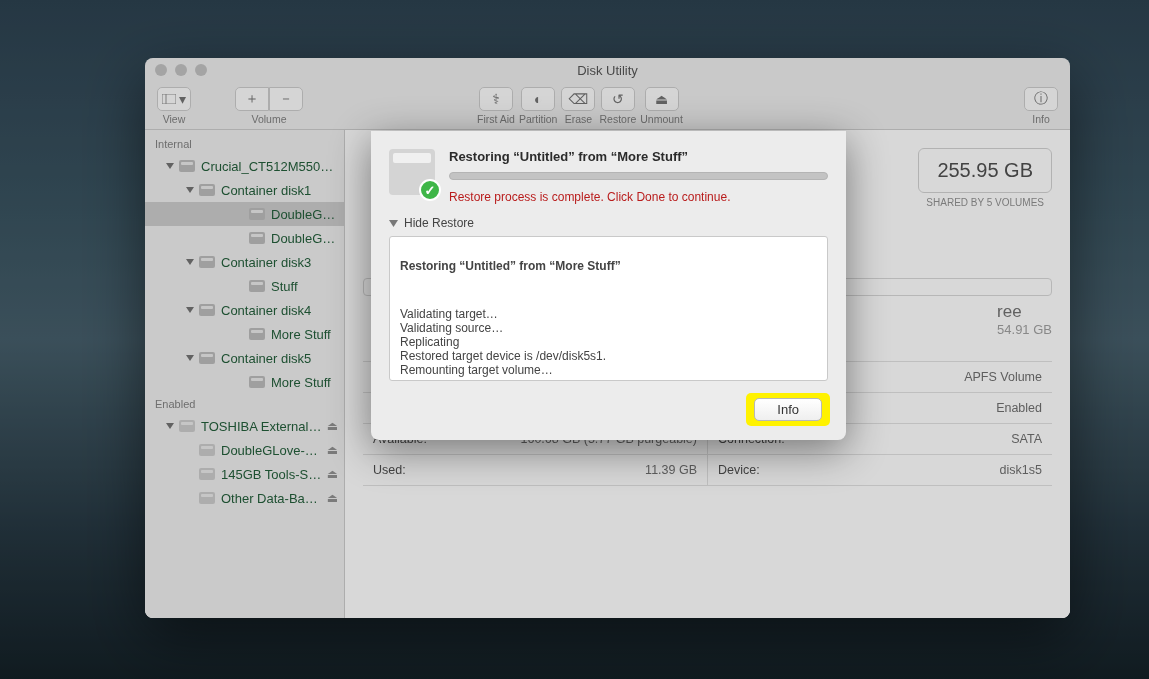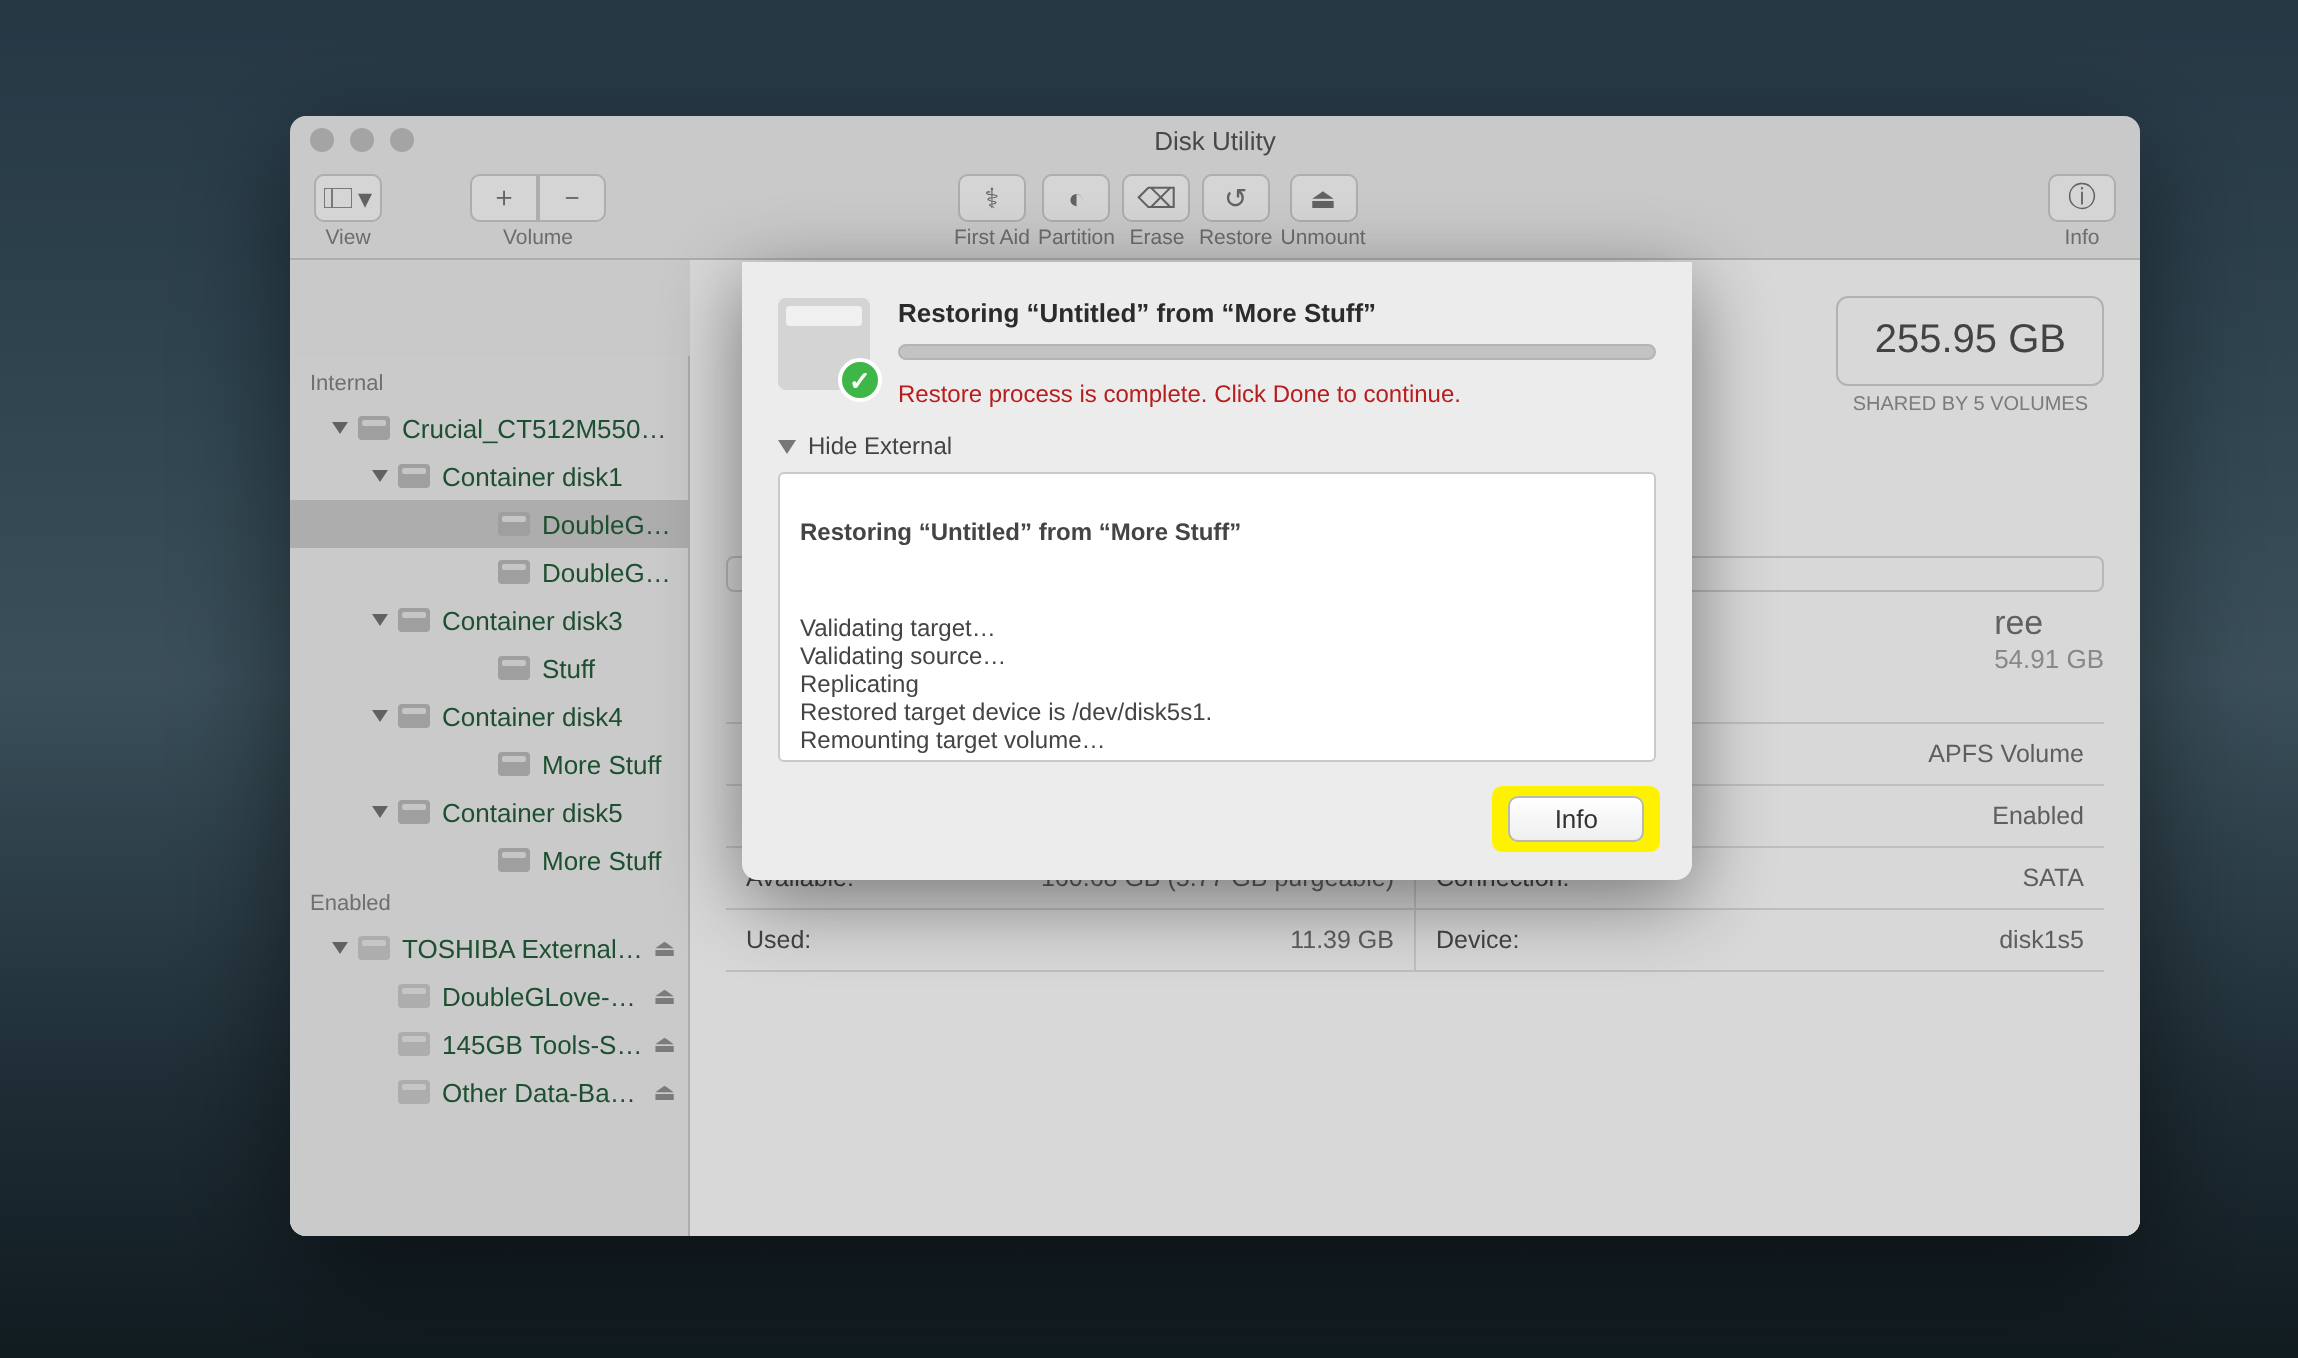--- a/index.html
+++ b/index.html
@@ -45,21 +45,21 @@
   .tool-btns { display:flex; }
   .tool-btn { height:24px; min-width:34px; background:#fcfcfc; border:1px solid #c9c9c9; display:flex; align-items:center; justify-content:center; color:#6b6b6b; font-size:14px; }
   .tool-btn:first-child { border-radius:5px 0 0 5px; }
   .tool-btn:last-child  { border-radius:0 5px 5px 0; }
   .tool-btn.single { border-radius:5px; }
   .tool-label { font-size:10.5px; color:#777; margin-top:2px; }
   .toolbar-spacer { flex:1; }
   .main { flex:1; display:flex; overflow:hidden; }
   .sidebar {
     width: 200px; background:#ededed; border-right:1px solid #c9c9c9;
-    overflow:auto; padding-top:4px;margin-top:48px;
+    overflow:auto; padding-top:4px;
   }
   .sb-heading { font-size:11px; color:#7a7a7a; padding:4px 10px; }
   .sb-row { display:flex; align-items:center; height:24px; padding-right:6px; }
   .sb-indent-1 { padding-left:20px; }
   .sb-indent-2 { padding-left:40px; }
   .sb-indent-3 { padding-left:90px; }
   .sb-disclosure { width:10px; height:10px; margin-right:4px; display:inline-flex; align-items:center; justify-content:center; }
   .sb-disclosure svg { width:8px; height:8px; }
   .sb-icon { width:16px; height:12px; margin-right:6px; background:#b8b8b8; border-radius:2px; position:relative; }
   .sb-icon::after { content:""; position:absolute; left:2px; right:2px; top:2px; height:3px; background:#e8e8e8; border-radius:1px; }
@@ -395,21 +395,21 @@
       <div class="sheet-title">Restoring “Untitled” from “More Stuff”</div>
       <div class="sheet-prog"></div>
       <div class="sheet-msg">Restore process is complete. Click Done to continue.</div>
     </div>
   </div>
 
   <div class="sheet-details-toggle">
     <svg width="9" height="9">
         <polygon points="0,1 9,1 4.5,8" fill="#777"></polygon>
       </svg>
-    <span>Hide External</span>
+    <span>Hide Restore</span>
   </div>
 
   <div class="sheet-log">
     <span class="bold">Restoring “Untitled” from “More Stuff”</span>
     <span style="display:block; height:6px;"></span>
     <span>Validating target…
 Validating source…
 Replicating
 Restored target device is /dev/disk5s1.
 Remounting target volume…</span>

